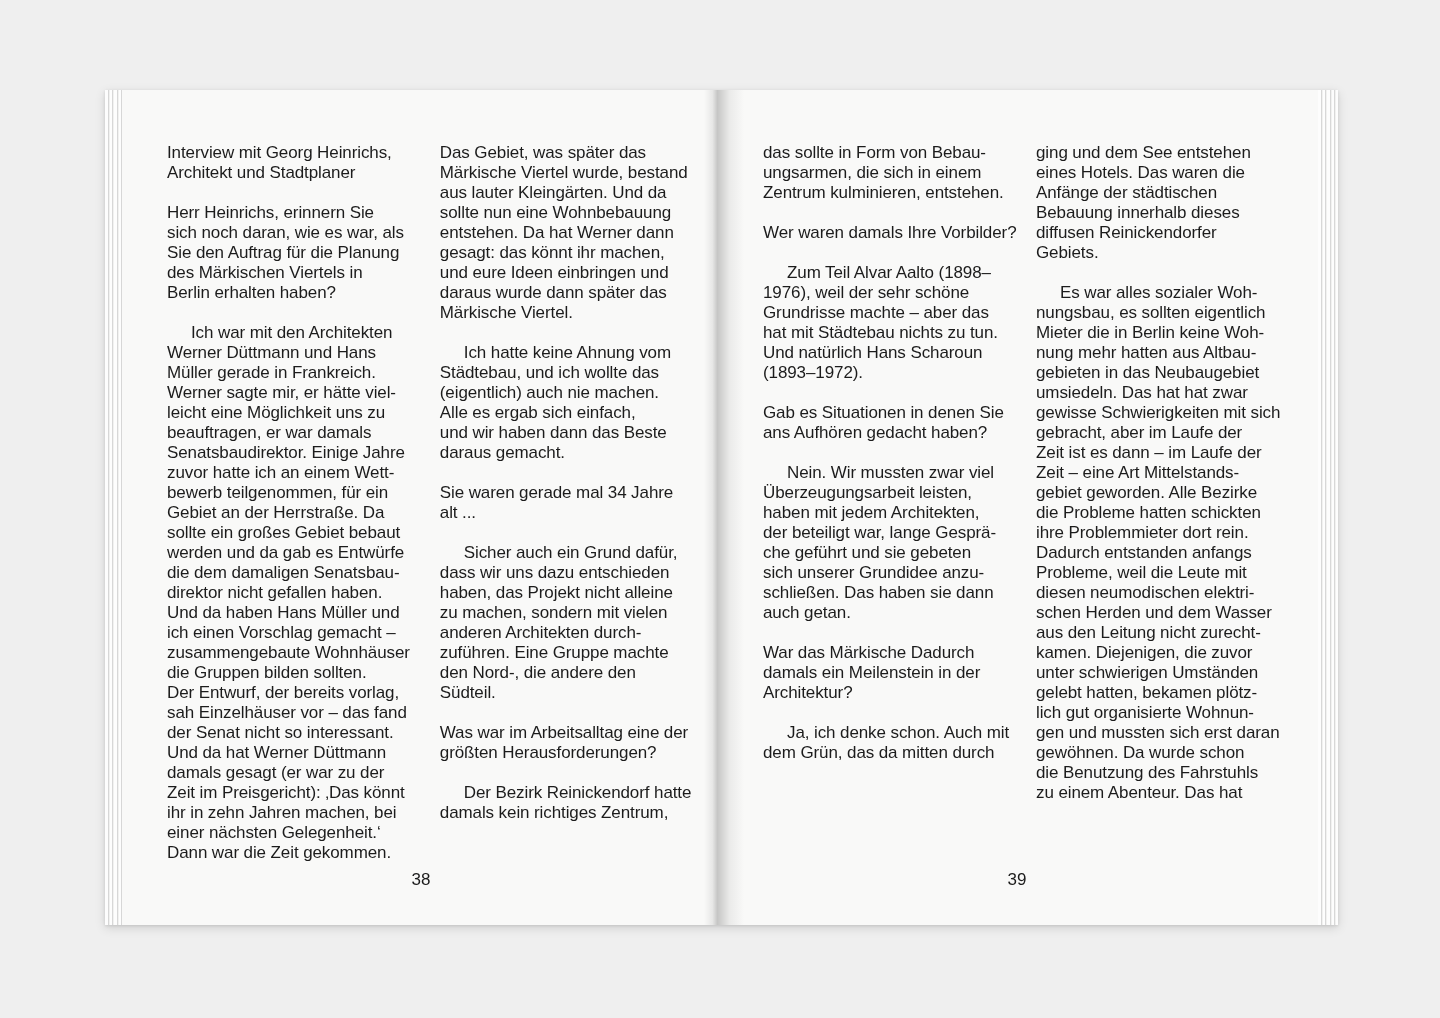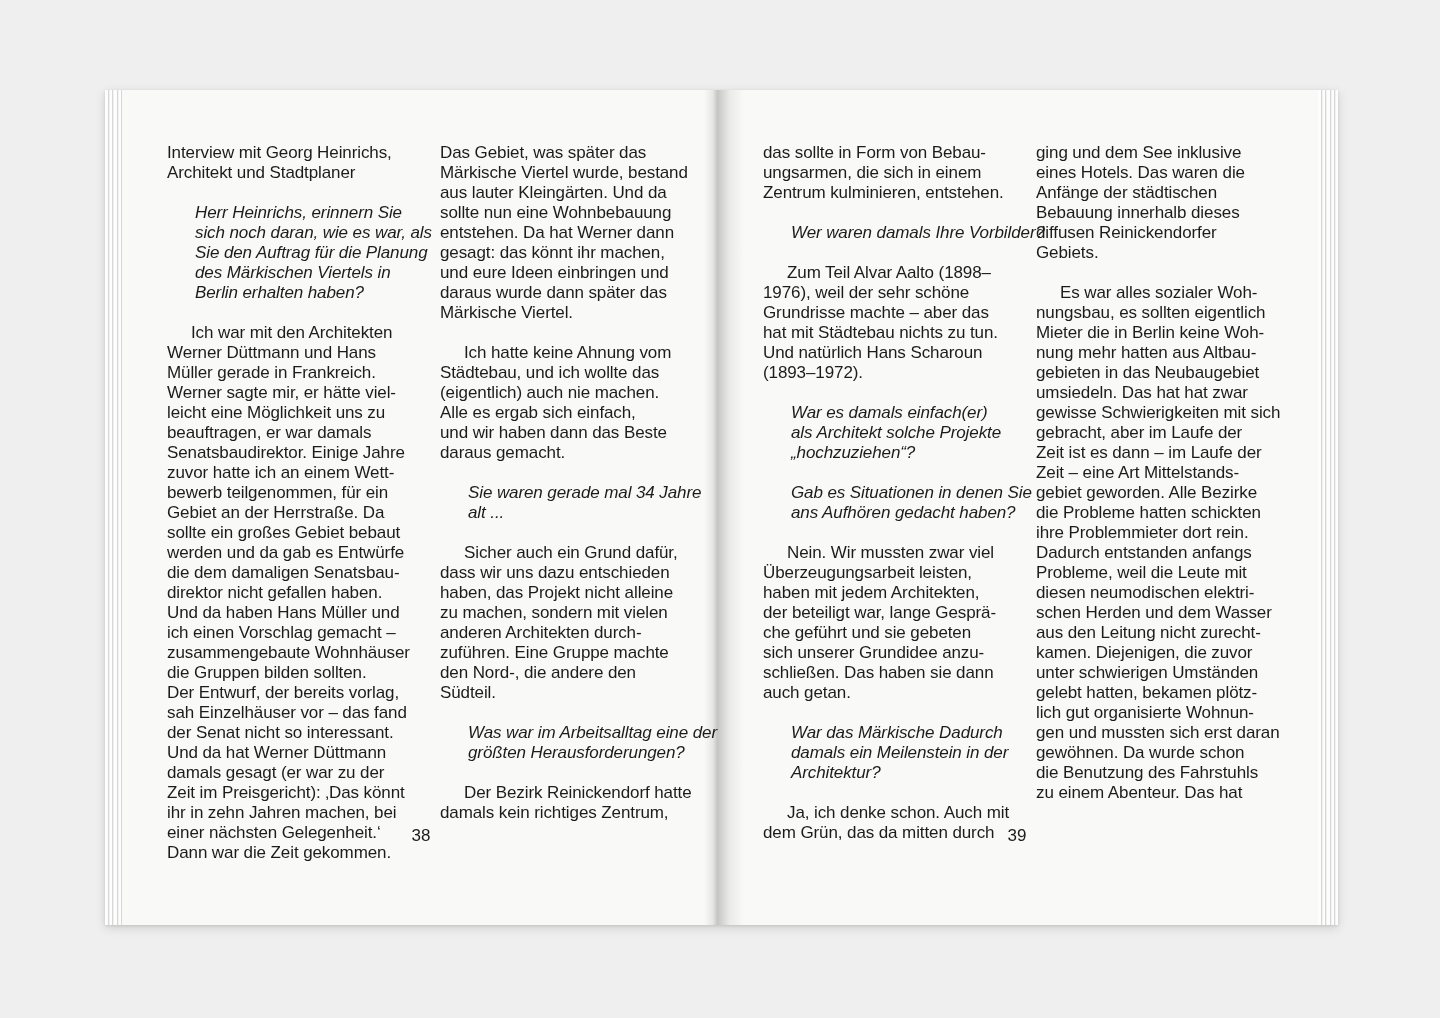--- a/index.html
+++ b/index.html
@@ -62,25 +62,25 @@
     width:243px;
     font-size:17px;
     line-height:20px;
     letter-spacing:-0.1px;
   }
   .block{
     white-space:pre;
     margin-bottom:20px;
   }
   .block:last-child{margin-bottom:0;}
-  .block.question{font-style:italic;margin-left:28px;}
+  .block.question{}
   .block.answer{text-indent:24px;}
   .pagenum{
     position:absolute;
-    top:736px; left:45px;
+    top:780px; left:45px;
     width:508px;
     text-align:center;
     font-size:17px;
     line-height:20px;
   }
 </style>
 </head>
 <body>
 
 <div class="book">
@@ -165,41 +165,38 @@
           <div class="block answer-continued">das sollte in Form von Bebau-
 ungsarmen, die sich in einem
 Zentrum kulminieren, entstehen.</div>
           <div class="block question">Wer waren damals Ihre Vorbilder?</div>
           <div class="block answer">Zum Teil Alvar Aalto (1898–
 1976), weil der sehr schöne
 Grundrisse machte – aber das
 hat mit Städtebau nichts zu tun.
 Und natürlich Hans Scharoun
 (1893–1972).</div>
-          <div class="block question">War es damals einfach(er)
-als Architekt solche Projekte
-„hochzuziehen“?</div>
           <div class="block question">Gab es Situationen in denen Sie
 ans Aufhören gedacht haben?</div>
           <div class="block answer">Nein. Wir mussten zwar viel
 Überzeugungsarbeit leisten,
 haben mit jedem Architekten,
 der beteiligt war, lange Gesprä-
 che geführt und sie gebeten
 sich unserer Grundidee anzu-
 schließen. Das haben sie dann
 auch getan.</div>
           <div class="block question">War das Märkische Dadurch
 damals ein Meilenstein in der
 Architektur?</div>
           <div class="block answer">Ja, ich denke schon. Auch mit
 dem Grün, das da mitten durch</div>
         </div>
       <div class="col">
-          <div class="block answer-continued">ging und dem See inklusive
+          <div class="block answer-continued">ging und dem See entstehen
 eines Hotels. Das waren die
 Anfänge der städtischen
 Bebauung innerhalb dieses
 diffusen Reinickendorfer
 Gebiets.</div>
           <div class="block answer">Es war alles sozialer Woh-
 nungsbau, es sollten eigentlich
 Mieter die in Berlin keine Woh-
 nung mehr hatten aus Altbau-
 gebieten in das Neubaugebiet

